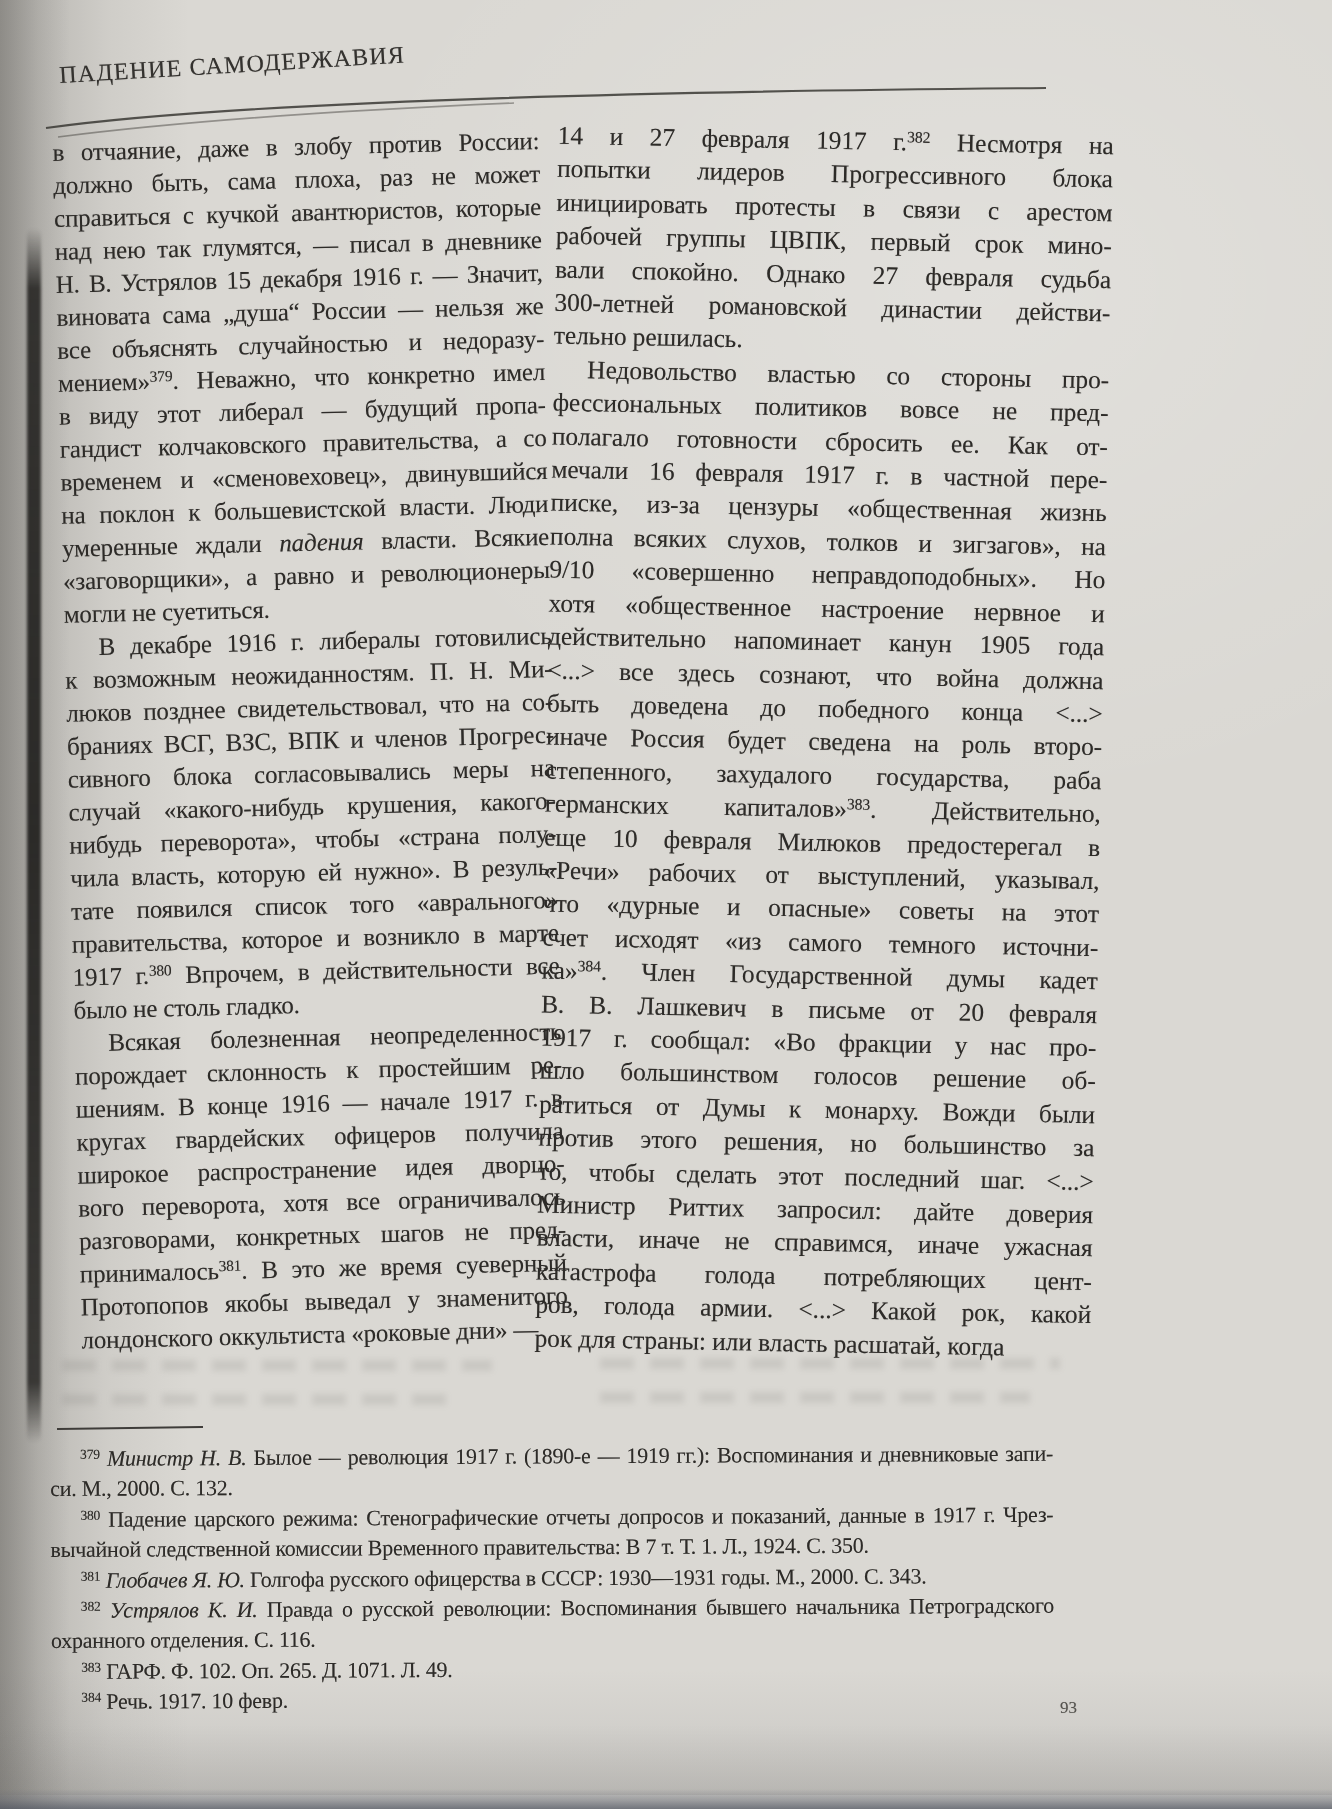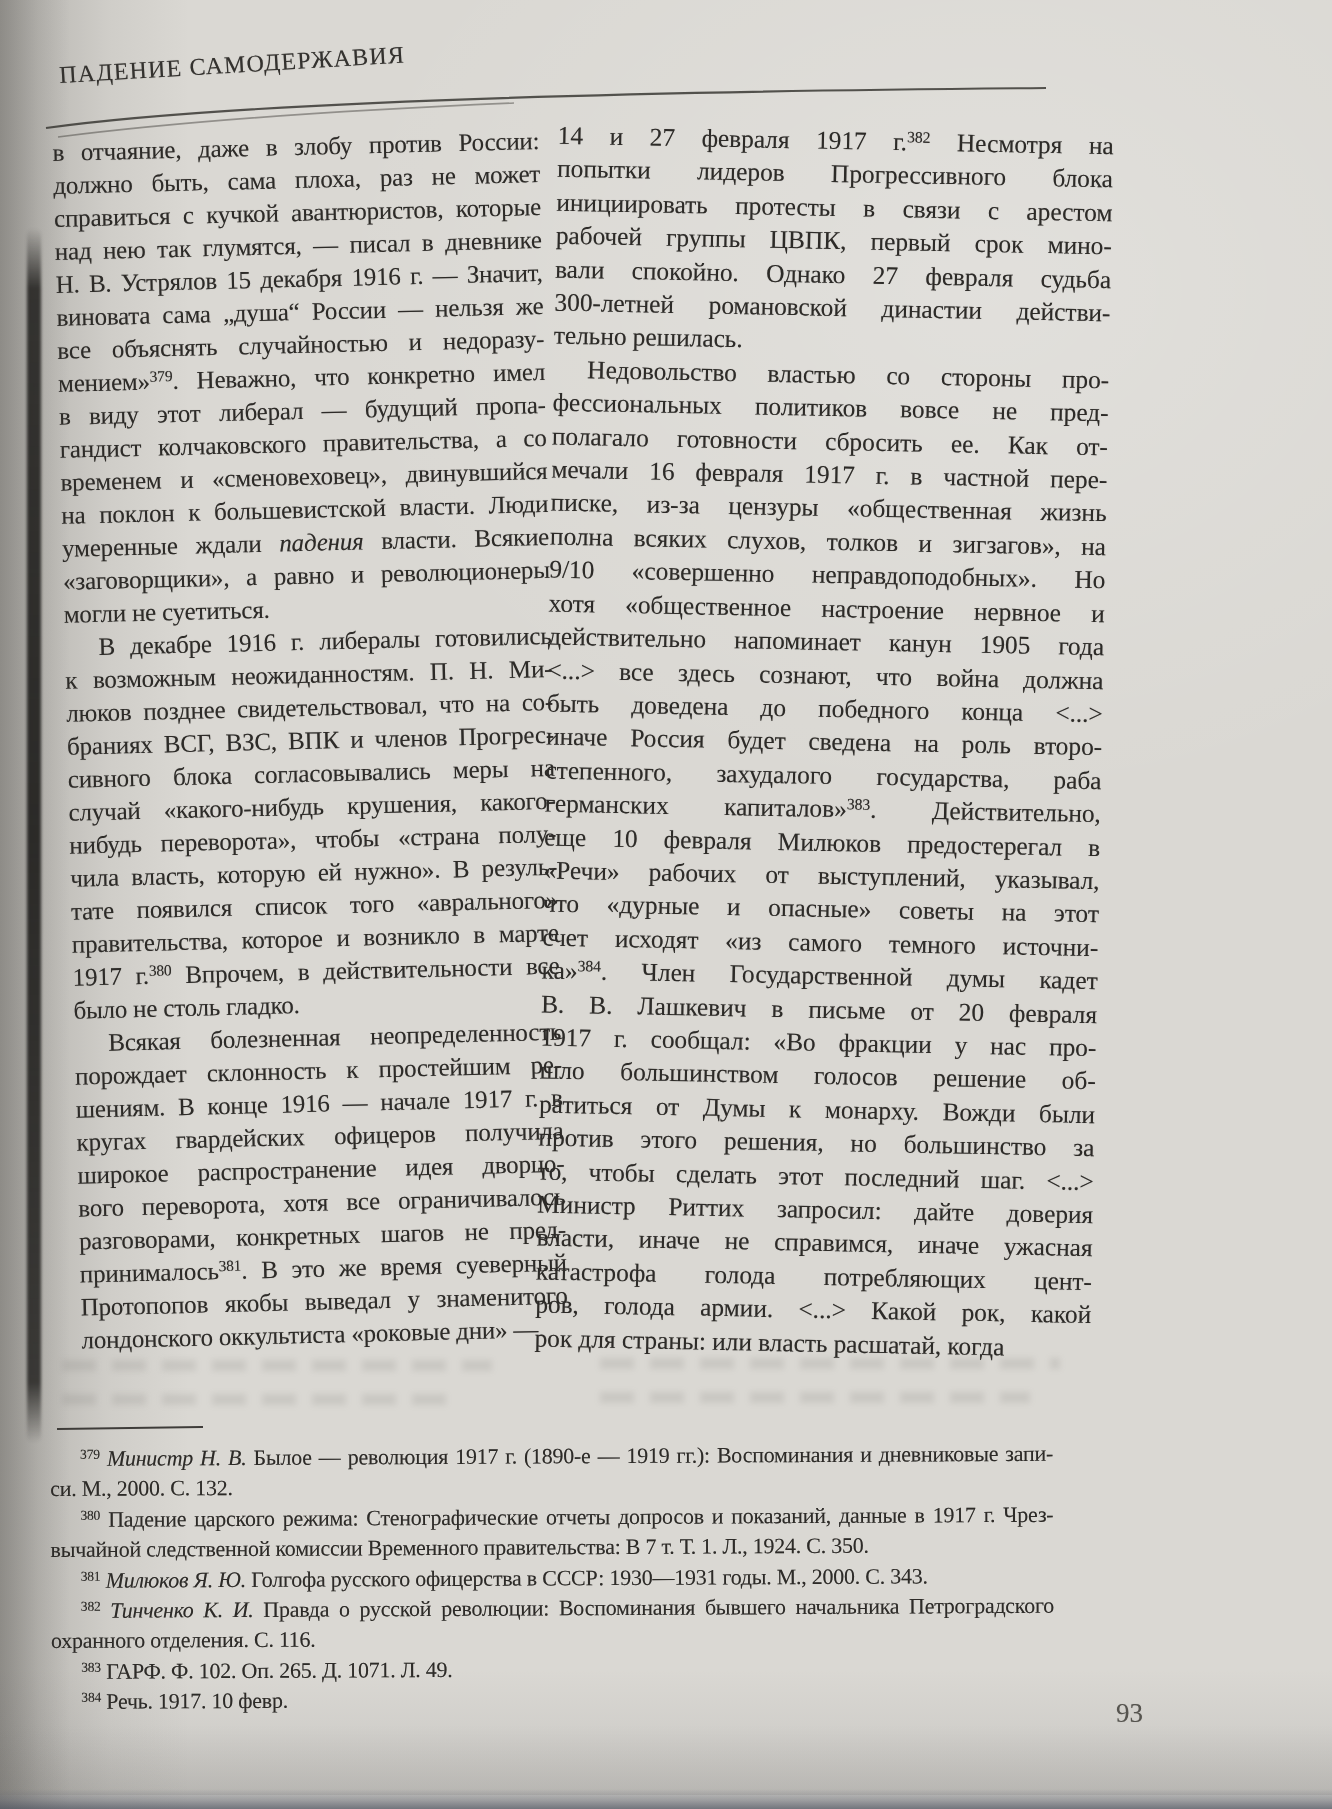--- a/index.html
+++ b/index.html
@@ -58,21 +58,21 @@
     position:absolute;left:57px;top:1427px;width:146px;height:2.4px;background:#3e3c39;
     transform:rotate(-0.8deg);filter:blur(0.3px);
   }
   .footnotes{
     position:absolute;left:50px;top:1444px;width:1003px;font-size:22px;line-height:30.4px;
     letter-spacing:-0.25px;transform:rotate(-0.3deg);transform-origin:0 0;
     text-shadow:0 0 0.6px rgba(45,43,40,0.38);
   }
   .footnotes .line.ind{text-indent:30px;}
   .page-number{
-    position:absolute;left:1116px;top:1698px;font-size:27px;color:#56544f;
+    position:absolute;left:1060px;top:1698px;font-size:17px;color:#56544f;
     text-shadow:0 0 0.7px rgba(86,84,79,0.4);
   }
   
   .ghost{
     position:absolute;height:11px;filter:blur(3px);opacity:0.55;
     background:repeating-linear-gradient(90deg, rgba(118,116,112,0.30) 0 34px, rgba(118,116,112,0) 34px 50px);
   }
   .g1{left:62px;top:1360px;width:430px;}
   .g2{left:62px;top:1394px;width:400px;}
   .g3{left:600px;top:1358px;width:460px;}
@@ -178,22 +178,22 @@
   <div class="ghost g3"></div>
   <div class="ghost g4"></div>
 
   <div class="fn-sep"></div>
 
   <div class="footnotes">
       <div class="line ind"><sup>379</sup> <i>Министр Н. В.</i> Былое — революция 1917 г. (1890-е — 1919 гг.): Воспоминания и дневниковые запи-</div>
       <div class="line end">си. М., 2000. С. 132.</div>
       <div class="line ind"><sup>380</sup> Падение царского режима: Стенографические отчеты допросов и показаний, данные в 1917 г. Чрез-</div>
       <div class="line end">вычайной следственной комиссии Временного правительства: В 7 т. Т. 1. Л., 1924. С. 350.</div>
-      <div class="line ind end"><sup>381</sup> <i>Милюков Я. Ю.</i> Голгофа русского офицерства в СССР: 1930—1931 годы. М., 2000. С. 343.</div>
-      <div class="line ind"><sup>382</sup> <i>Тинченко К. И.</i> Правда о русской революции: Воспоминания бывшего начальника Петроградского</div>
+      <div class="line ind end"><sup>381</sup> <i>Глобачев Я. Ю.</i> Голгофа русского офицерства в СССР: 1930—1931 годы. М., 2000. С. 343.</div>
+      <div class="line ind"><sup>382</sup> <i>Устрялов К. И.</i> Правда о русской революции: Воспоминания бывшего начальника Петроградского</div>
       <div class="line end">охранного отделения. С. 116.</div>
       <div class="line ind end"><sup>383</sup> ГАРФ. Ф. 102. Оп. 265. Д. 1071. Л. 49.</div>
       <div class="line ind end"><sup>384</sup> Речь. 1917. 10 февр.</div>
     </div>
 
   <div class="page-number">93</div>
 
   <div class="bottom-shade"></div>
   <div class="photo-bottom"></div>
 

